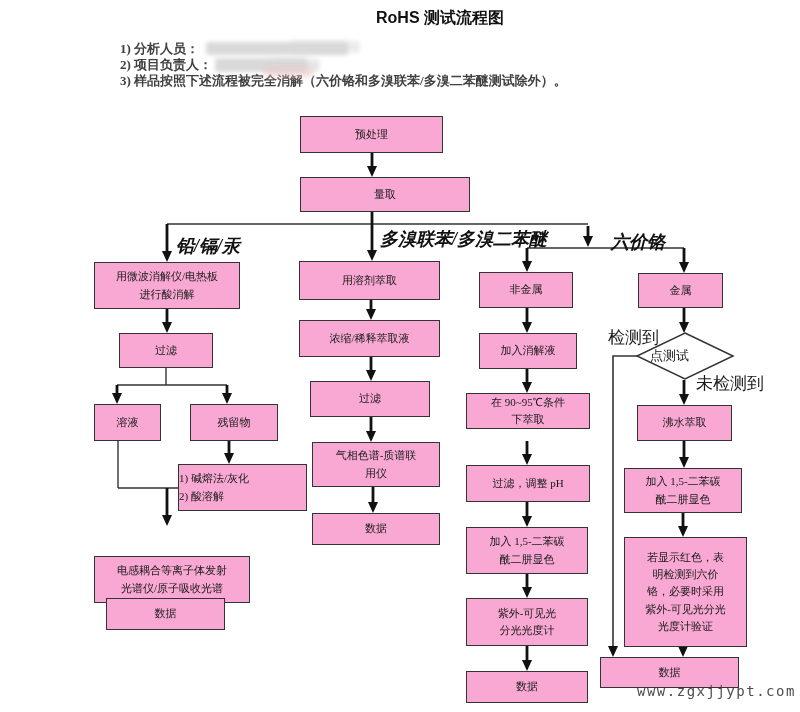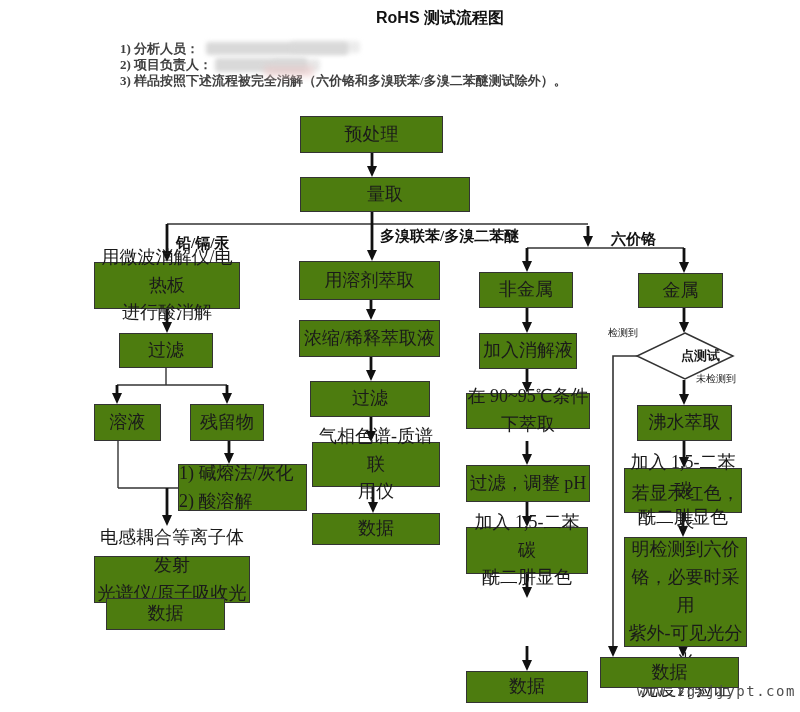--- a/index.html
+++ b/index.html
@@ -18,39 +18,38 @@
     font-size: 13px; font-weight: bold; color: #404040; line-height: 16px;
     white-space: nowrap;
   }
   .redact {
     position: absolute; background: #d9d9d9; border-radius: 3px;
     filter: blur(2px);
   }
   .redact-pink { background: #eacaca; filter: blur(3px); opacity: .65; }
   .connectors { position: absolute; left: 0; top: 0; z-index: 1; }
   .node {
-    position: absolute; z-index: 2; background: #4d7c0f;
+    position: absolute; z-index: 2; background: #f9a8d4;
     border: 1.5px solid #333; color: #1a1a1a;
     display: flex; align-items: center; justify-content: center;
-    text-align: center; font-size: 18px; line-height: 1.55;
+    text-align: center; font-size: 11px; line-height: 1.55;
     white-space: pre-line;
   }
   .node-left { justify-content: flex-start; text-align: left; }
   .branch-label {
-    position: absolute; z-index: 2; font-size: 15px; font-weight: bold;
-    color: #111; white-space: nowrap;
+    position: absolute; z-index: 2; font-size: 18px; font-weight: bold;
+    color: #111; white-space: nowrap; font-style: italic;
   }
   .decision-label {
-    position: absolute; z-index: 2; font-size: 10px; color: #1a1a1a;
+    position: absolute; z-index: 2; font-size: 17px; color: #1a1a1a;
     white-space: nowrap;
   }
   .diamond-label {
     position: absolute; z-index: 2; font-size: 13px; color: #1a1a1a;
-    text-align: right;
-    font-weight: bold;
+    text-align: left;
   }
   .watermark {
     position: absolute; z-index: 3;
     font-family: "DejaVu Sans Mono", monospace;
     font-size: 14px; letter-spacing: 1.5px; color: #4d4d4d;
     white-space: nowrap;
   }
 </style>
 </head>
 <body>
@@ -124,41 +123,43 @@
   <div class="branch-label" style="left:380px;top:227px">多溴联苯/多溴二苯醚</div>
   <div class="branch-label" style="left:611px;top:230px">六价铬</div>
 
   <div class="node" style="left:300px;top:116px;width:143px;height:37px">预处理</div>
   <div class="node" style="left:300px;top:177px;width:170px;height:35px">量取</div>
 
   <div class="node" style="left:94px;top:262px;width:146px;height:47px">用微波消解仪/电热板
 进行酸消解</div>
   <div class="node" style="left:119px;top:333px;width:94px;height:35px">过滤</div>
   <div class="node" style="left:94px;top:404px;width:67px;height:37px">溶液</div>
-  <div class="node" style="left:190px;top:404px;width:74px;height:37px">残留物</div>
+  <div class="node" style="left:190px;top:404px;width:88px;height:37px">残留物</div>
   <div class="node node-left" style="left:178px;top:464px;width:129px;height:47px">1) 碱熔法/灰化
 2) 酸溶解</div>
   <div class="node" style="left:94px;top:556px;width:156px;height:47px">电感耦合等离子体发射
 光谱仪/原子吸收光谱</div>
   <div class="node" style="left:106px;top:598px;width:119px;height:32px">数据</div>
 
   <div class="node" style="left:299px;top:261px;width:141px;height:39px">用溶剂萃取</div>
   <div class="node" style="left:299px;top:320px;width:141px;height:37px">浓缩/稀释萃取液</div>
   <div class="node" style="left:310px;top:381px;width:120px;height:36px">过滤</div>
   <div class="node" style="left:312px;top:442px;width:128px;height:45px">气相色谱-质谱联
 用仪</div>
   <div class="node" style="left:312px;top:513px;width:128px;height:32px">数据</div>
 
   <div class="node" style="left:479px;top:272px;width:94px;height:36px">非金属</div>
   <div class="node" style="left:479px;top:333px;width:98px;height:36px">加入消解液</div>
   <div class="node" style="left:466px;top:393px;width:124px;height:36px">在 90~95℃条件
 下萃取</div>
   <div class="node" style="left:466px;top:465px;width:124px;height:37px">过滤，调整 pH</div>
   <div class="node" style="left:466px;top:527px;width:122px;height:47px">加入 1,5-二苯碳
 酰二肼显色</div>
+  <div class="node" style="left:466px;top:598px;width:122px;height:48px">紫外-可见光
+分光光度计</div>
   <div class="node" style="left:466px;top:671px;width:122px;height:32px">数据</div>
 
   <div class="node" style="left:638px;top:273px;width:85px;height:35px">金属</div>
   <div class="diamond-label" style="left:650px;top:347px;width:70px">点测试</div>
   <div class="decision-label" style="left:608px;top:326px">检测到</div>
   <div class="decision-label" style="left:696px;top:372px">未检测到</div>
   <div class="node" style="left:637px;top:405px;width:95px;height:36px">沸水萃取</div>
   <div class="node" style="left:624px;top:468px;width:118px;height:45px">加入 1,5-二苯碳
 酰二肼显色</div>
   <div class="node" style="left:624px;top:537px;width:123px;height:110px">若显示红色，表

